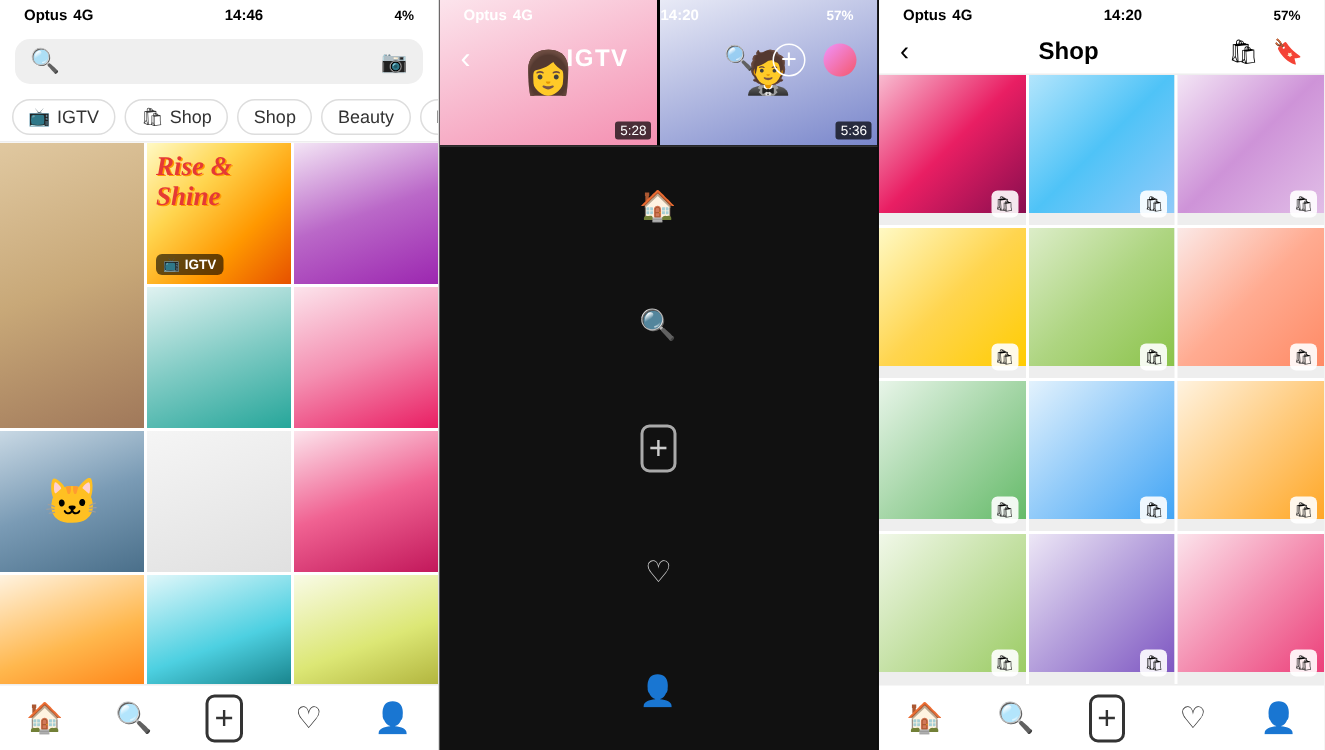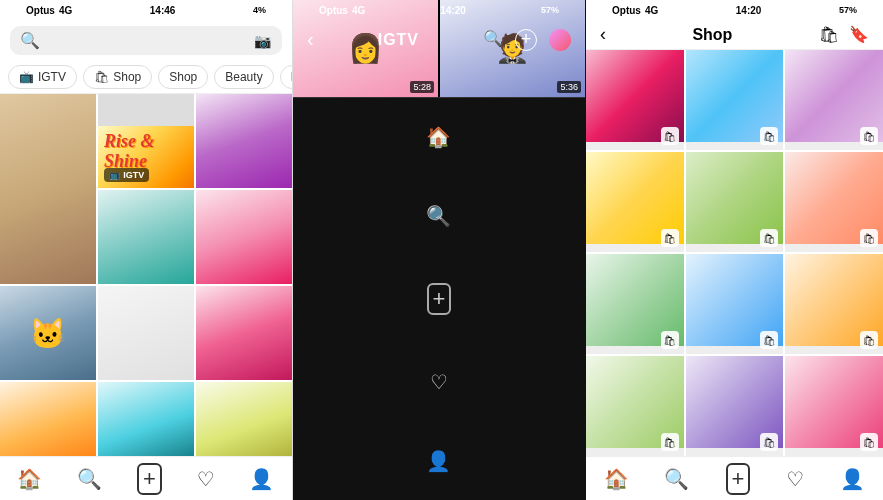--- a/index.html
+++ b/index.html
@@ -24,21 +24,21 @@
       border-right: 1px solid #ddd;
     }
 
     
     .status-bar {
       height: 20px;
       background: #fff;
       display: flex;
       align-items: center;
       justify-content: space-between;
-      padding: 0 26px;
+      padding: 0 16px;
       font-size: 10px;
       font-weight: 600;
     }
     .status-left { display: flex; gap: 4px; align-items: center; }
     .status-right { display: flex; gap: 3px; align-items: center; font-size: 9px; }
 
     
     .search-bar {
       padding: 6px 10px;
       background: #fff;
@@ -358,21 +358,21 @@
     </div>
   </div>
 
   <div class="grid-area">
     <div class="main-grid">
 
       <div class="grid-item tall" style="height:190px">
         <div style="width:100%;height:100%;background:linear-gradient(160deg,#e0c8a0,#c8a878,#a0785a);"></div>
       </div>
       <div class="grid-item" style="height:94px">
-        <div style="width:100%;height:100%;background:linear-gradient(135deg,#fff9c4,#ffd54f,#ff9800,#e65100);margin-top:32px;">
+        <div style="width:100%;height:100%;background:linear-gradient(135deg,#fff9c4,#ffd54f,#ff9800,#e65100);">
           <div style="padding:6px;font-size:18px;font-weight:900;color:#e53935;font-style:italic;line-height:1.1;text-shadow:1px 1px 0 #ff9800;font-family:serif;">Rise &amp;<br>Shine</div>
         </div>
         <div class="igtv-badge">
           <span>📺</span>
           <span>IGTV</span>
         </div>
       </div>
       <div class="grid-item" style="height:94px">
         <div style="width:100%;height:100%;background:linear-gradient(160deg,#f3e5f5,#ba68c8,#9c27b0);"></div>
       </div>

